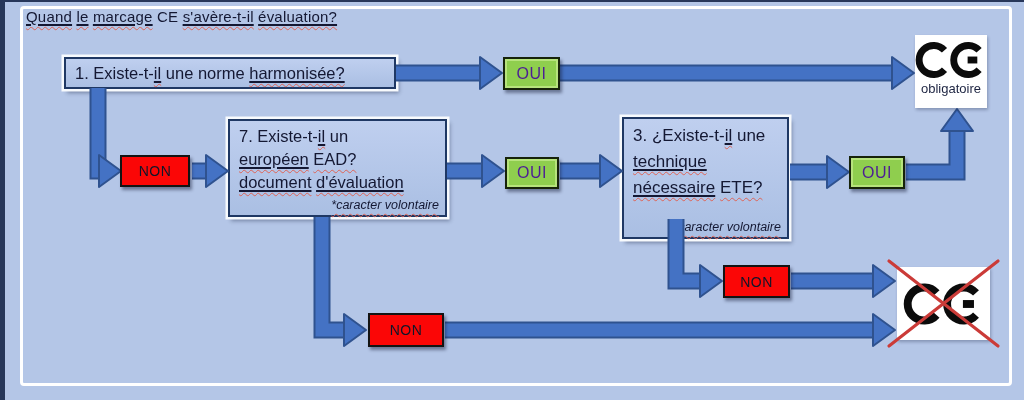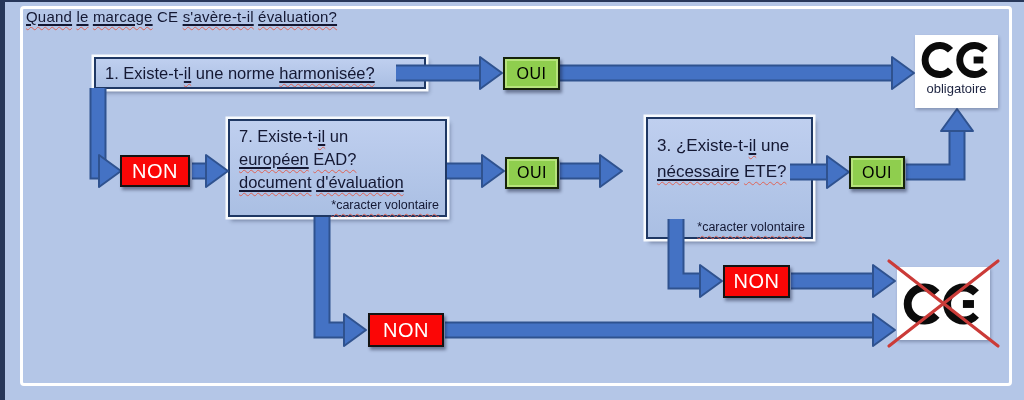--- a/index.html
+++ b/index.html
@@ -28,63 +28,63 @@
   .u .w{text-underline-offset:4px;}
 
   .qbox{
     position:absolute;z-index:1;
     background:linear-gradient(var(--box-fill-top,#bfcfef),var(--box-fill-bottom,#aabfe3));
     border:2px solid var(--box-border,#1f3864);
     box-shadow:0 0 0 2.5px #f7fafd, 3px 4px 4px rgba(22,32,66,.40);
     box-sizing:border-box;
   }
   .q1{left:64px;top:57px;width:332px;height:32px;display:flex;align-items:center;
-      padding-left:9px;font-size:16.5px;white-space:nowrap;margin-left:30px;}
+      padding-left:9px;font-size:16.5px;white-space:nowrap;}
   .q2{left:228px;top:119px;width:219px;height:98px;padding:4px 6px 2px 9px;
       font-size:16.5px;line-height:23px;}
-  .q3{left:622px;top:117px;width:167px;height:122px;padding:14px 4px 2px 9px;
-      font-size:17px;line-height:26px;margin-left:24px;}
+  .q3{left:622px;top:117px;width:167px;height:122px;padding:4px 4px 2px 9px;
+      font-size:17px;line-height:26px;}
   .note{
-    position:absolute;right:6px;bottom:2px;font-size:12.5px;
+    position:absolute;right:6px;bottom:2px;font-style:italic;font-size:12.5px;
     line-height:15px;white-space:nowrap;
   }
   .badge{
     position:absolute;z-index:3;display:flex;align-items:center;justify-content:center;
     box-sizing:border-box;font-size:16px;letter-spacing:.5px;
     box-shadow:2px 3px 3px rgba(18,24,52,.45);
   }
   .oui{
     background:var(--oui-fill,#8fce4e);
     border:2px solid var(--oui-border,#17230a);
     box-shadow:inset 0 0 0 2px #b7e37d, 2px 3px 3px rgba(18,24,52,.45);
-    color:#000000;
+    color:#4c1d95;
   }
   .non{
     background:var(--non-fill,#fb0606);
     border:2px solid var(--non-border,#131313);
-    color:#ffffff;font-size:20px;
+    color:#0f172a;font-size:14px;
   }
   .oui1{left:503px;top:57px;width:57px;height:33px;}
   .oui2{left:505px;top:157px;width:54px;height:32px;}
   .oui3{left:849px;top:156px;width:56px;height:33px;}
   .non1{left:120px;top:155px;width:70px;height:32px;}
   .non2{left:368px;top:313px;width:76px;height:34px;}
   .non3{left:723px;top:265px;width:67px;height:33px;}
 
   .connectors{position:absolute;left:0;top:0;z-index:2;}
   .sd{fill:none;stroke:var(--arrow-edge,#2f528f);stroke-width:17px;}
   .sl{fill:none;stroke:var(--arrow-fill,#4472c4);stroke-width:13px;}
   .hd{fill:var(--arrow-fill,#4472c4);stroke:var(--arrow-edge,#2f528f);stroke-width:2px;stroke-linejoin:round;}
 
   .cebox{
     position:absolute;z-index:3;background:#ffffff;
     display:flex;flex-direction:column;align-items:center;
     box-shadow:1px 2px 3px rgba(22,32,66,.30);
   }
-  .ce-obl{left:915px;top:35px;width:83px;height:73px;}
+  .ce-obl{left:915px;top:35px;width:72px;height:73px;}
   .ce-obl svg{margin-top:3px;}
   .ce-obl .ce-label{font-size:13px;color:#1c2340;margin-top:-1px;}
   .ce-crossed{left:897px;top:267px;width:93px;height:73px;justify-content:center;overflow:visible;}
   .ce-stroke{stroke:#0b0b0b;fill:none;}
   .xlines{position:absolute;left:-11px;top:-9px;overflow:visible;}
   .xlines line{stroke:var(--cross,#cb3b38);stroke-width:3.2px;stroke-linecap:round;}
 </style>
 </head>
 <body>
 
@@ -101,20 +101,21 @@
 
   <div class="qbox q2">
     <div><span>7. Existe-t-</span><span class="u"><span class="w">il</span></span><span> un</span></div>
     <div><span class="u"><span class="w">européen</span></span><span> </span><span class="w">EAD?</span></div>
     <div><span class="u"><span class="w">document</span></span><span> </span><span class="u"><span class="w">d'évaluation</span></span></div>
     <div class="note"><span class="w">*caracter volontaire</span></div>
   </div>
 
   <div class="qbox q3">
     <div><span>3. ¿</span><span>Existe-t-</span><span class="u"><span class="w">il</span></span><span> une</span></div>
+    <div><span class="u"><span class="w">technique</span></span></div>
     <div><span class="u"><span class="w">nécessaire</span></span><span> </span><span class="w">ETE?</span></div>
     <div class="note"><span class="w">*caracter volontaire</span></div>
   </div>
 
   <svg class="connectors" width="1024" height="400" viewBox="0 0 1024 400">
     <g>
       <path class="sd" d="M396,73 H481"></path>
         <path class="sl" d="M396,73 H481"></path>
       <polygon class="hd" points="502,73 480,57 480,89"></polygon>
     </g>

